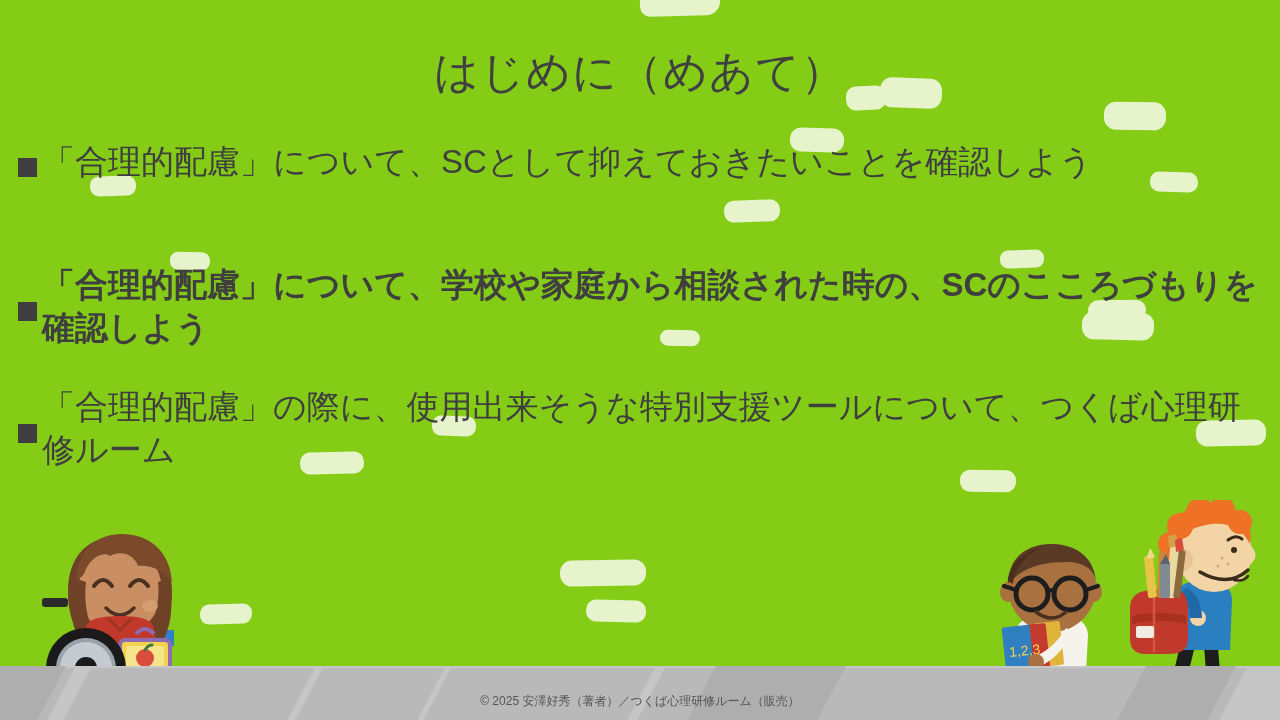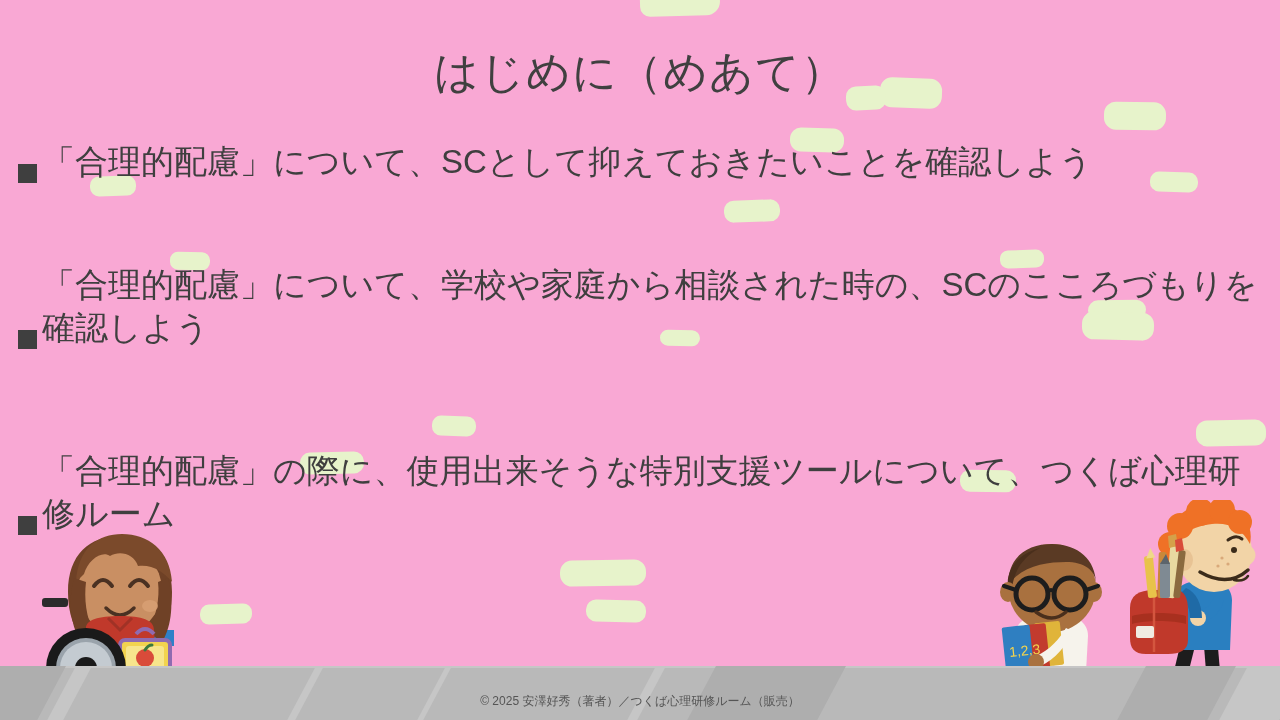--- a/index.html
+++ b/index.html
@@ -11,21 +11,21 @@
     height: 720px;
     overflow: hidden;
     font-family: "Liberation Sans", "DejaVu Sans", sans-serif;
     background: #eef8d9;
   }
 
   #slide {
     position: relative;
     width: 1280px;
     height: 720px;
-    background: #f9a8d4;
+    background: #84cc16;
     overflow: hidden;
   }
 
   
   .blob {
     position: absolute;
     background: #e7f3cb;
     border-radius: 14px;
   }
   .blob.b1 { left: 640px;  top: -10px;  width: 80px;  height: 26px;  transform: rotate(-1.5deg); border-radius: 10px 12px 14px 10px; }
@@ -65,27 +65,27 @@
 
   
   #bullets {
     position: absolute;
     left: 18px;
     top: 140px;
     width: 1250px;
   }
   .bullet-row {
     display: flex;
-    align-items: flex-end;
+    align-items: center;
     color: #3f3f3f;
     font-size: 33px;
     line-height: 43px;
   }
   .bullet-row.r1 { margin-bottom: 80px; }
-  .bullet-row.r2 { margin-bottom: 100px; }
+  .bullet-row.r2 { margin-bottom: 36px; font-weight: bold; }
   .bullet-marker {
     flex: 0 0 auto;
     width: 19px;
     height: 19px;
     background: #3f3f3f;
     margin-top: 11px;
     margin-right: 5px;
   }
   .bullet-text {
     flex: 1 1 auto;

